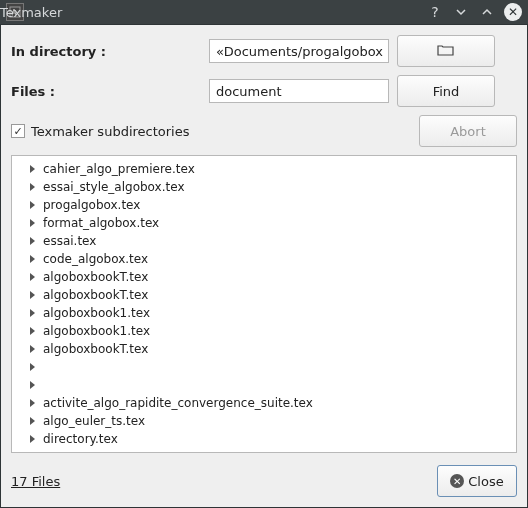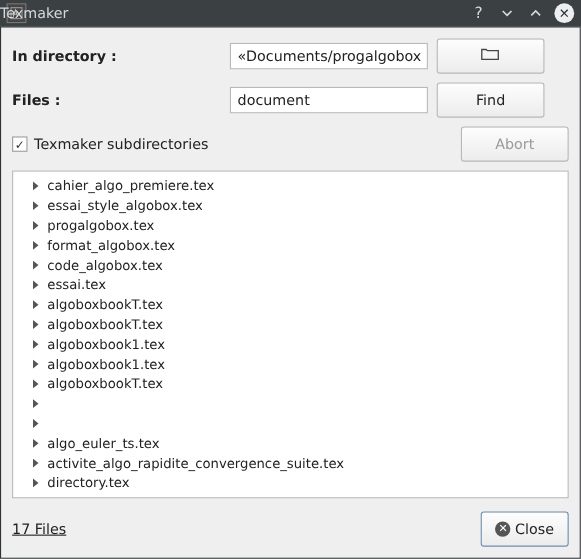--- a/index.html
+++ b/index.html
@@ -145,28 +145,28 @@
         <div class="list-item">
           <div class="tri"></div>
           <span>progalgobox.tex</span>
         </div>
         <div class="list-item">
           <div class="tri"></div>
           <span>format_algobox.tex</span>
         </div>
         <div class="list-item">
           <div class="tri"></div>
+          <span>essai.tex</span>
+        </div>
+        <div class="list-item">
+          <div class="tri"></div>
           <span>code_algobox.tex</span>
         </div>
         <div class="list-item">
           <div class="tri"></div>
-          <span>essai.tex</span>
-        </div>
-        <div class="list-item">
-          <div class="tri"></div>
           <span>algoboxbookT.tex</span>
         </div>
         <div class="list-item">
           <div class="tri"></div>
           <span>algoboxbookT.tex</span>
         </div>
         <div class="list-item">
           <div class="tri"></div>
           <span>algoboxbook1.tex</span>
         </div>
@@ -179,25 +179,25 @@
           <span>algoboxbookT.tex</span>
         </div>
         <div class="list-item">
           <div class="tri"></div>
         </div>
         <div class="list-item">
           <div class="tri"></div>
         </div>
         <div class="list-item">
           <div class="tri"></div>
+          <span>activite_algo_rapidite_convergence_suite.tex</span>
+        </div>
+        <div class="list-item">
+          <div class="tri"></div>
           <span>algo_euler_ts.tex</span>
-        </div>
-        <div class="list-item">
-          <div class="tri"></div>
-          <span>activite_algo_rapidite_convergence_suite.tex</span>
         </div>
         <div class="list-item">
           <div class="tri"></div>
           <span>directory.tex</span>
         </div>
       </div>
 
     <div class="footer">
       <div class="status">17 Files</div>
       <div class="spacer"></div>

